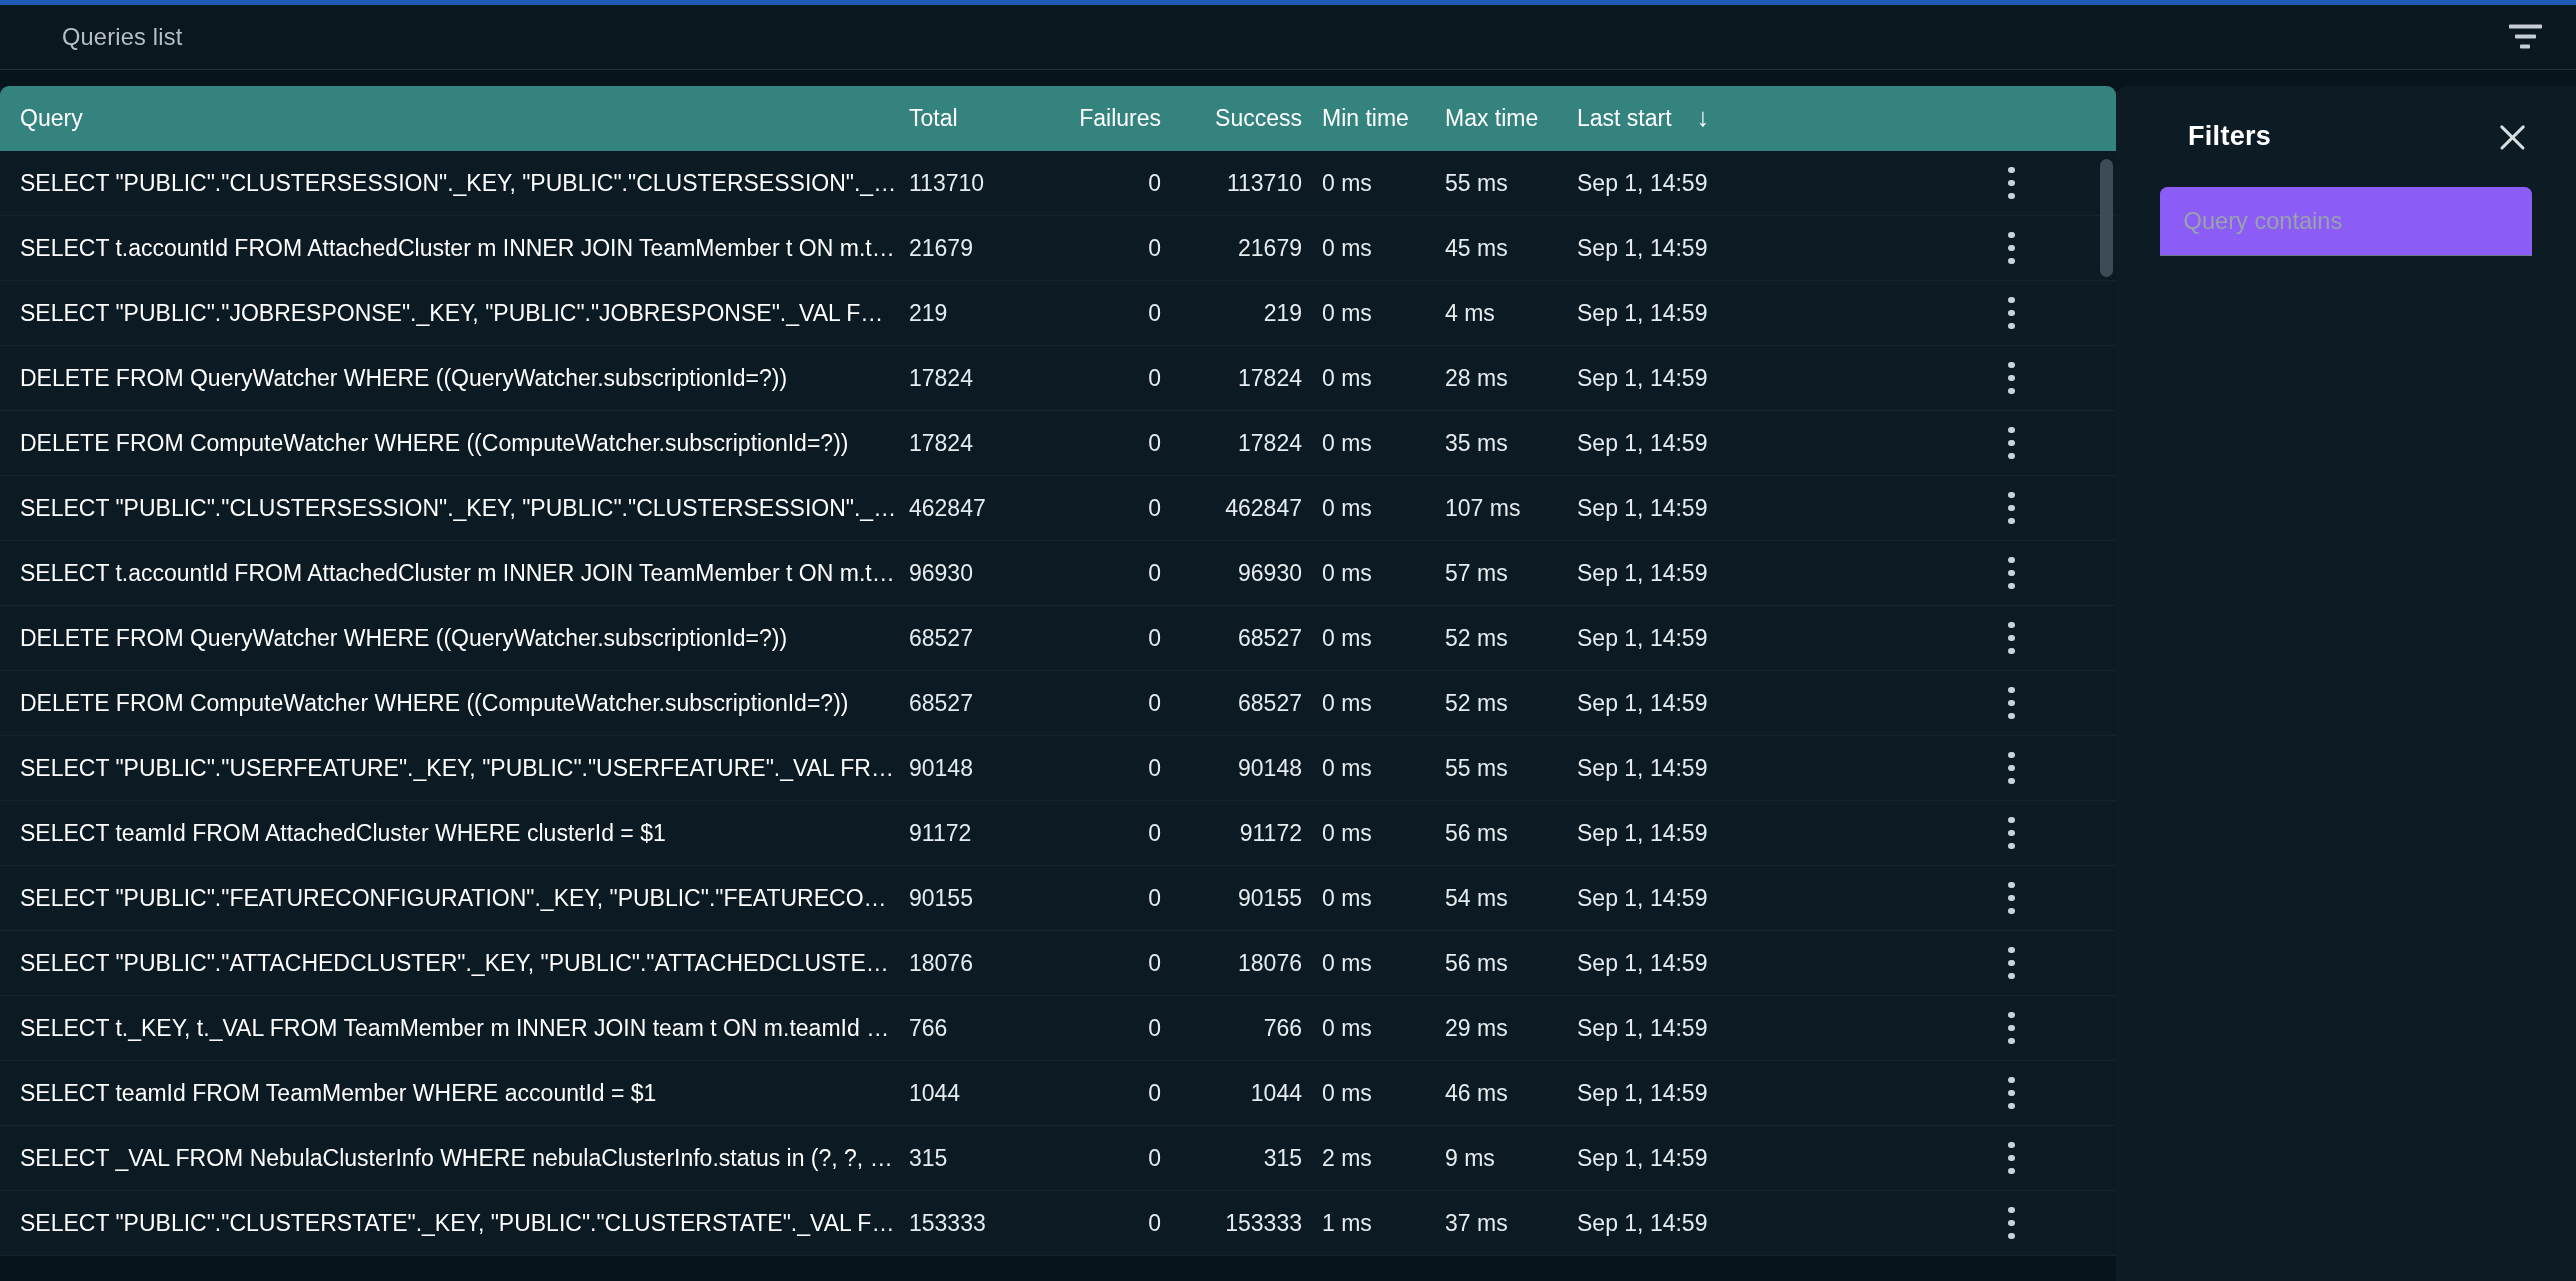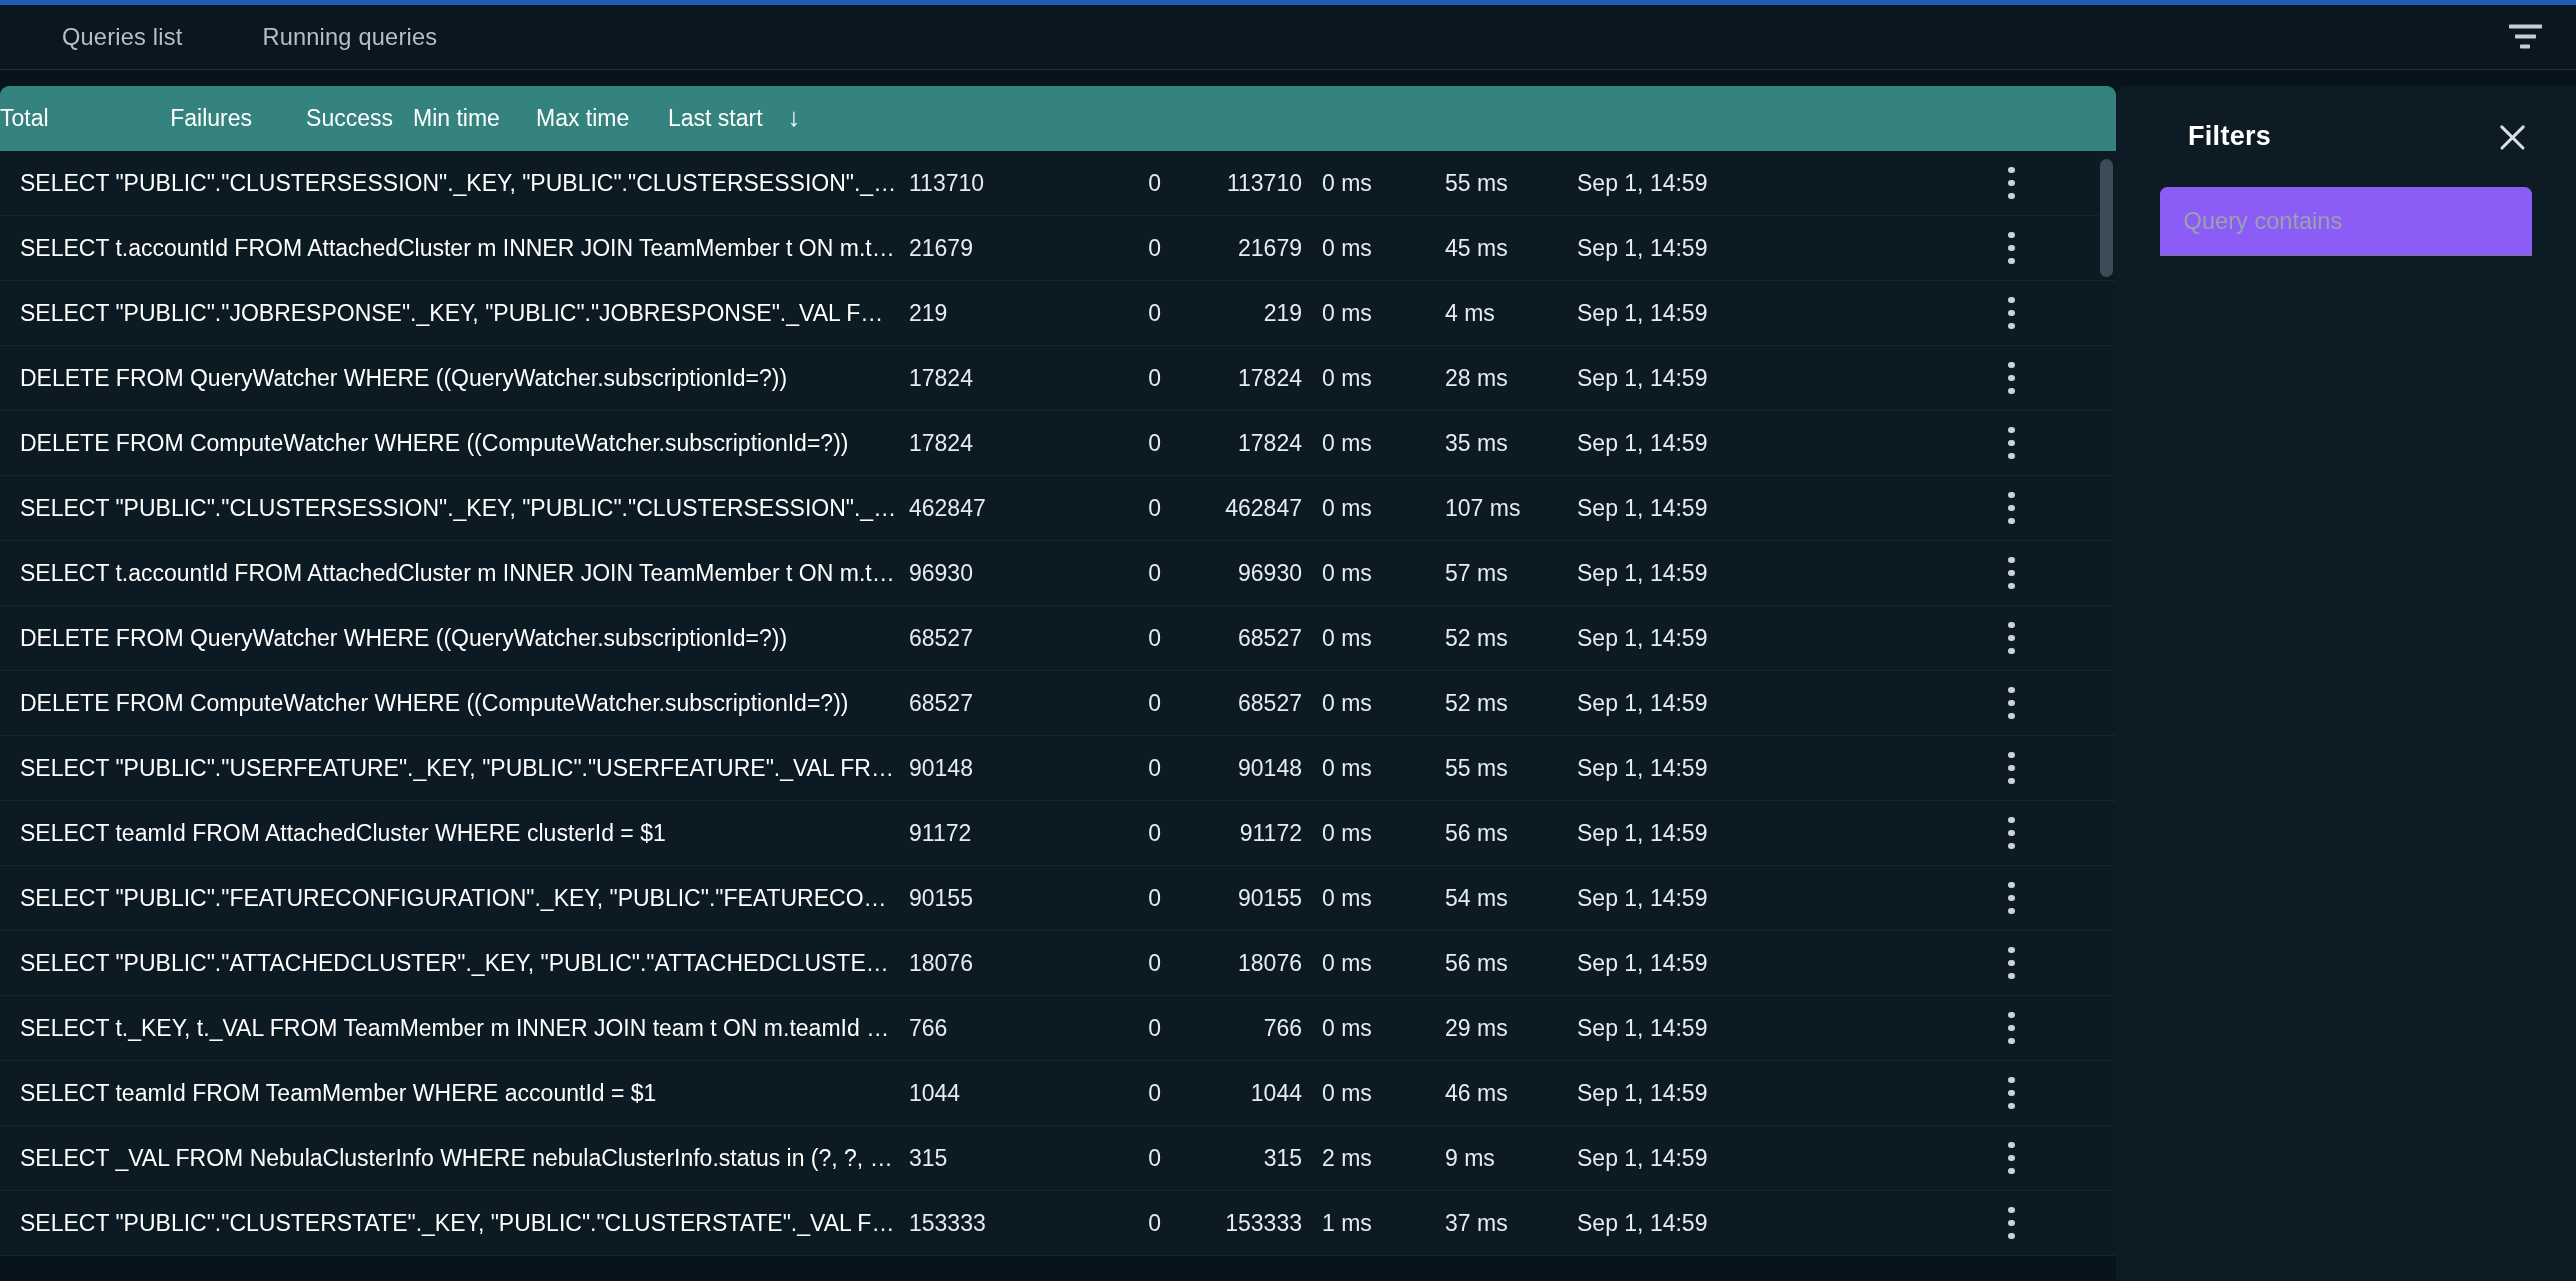--- a/index.html
+++ b/index.html
@@ -261,35 +261,33 @@
 
 <div id="app">
 
   <div class="top-strip"></div>
 
   <div class="tabbar">
     <div class="tabs">
       <div class="tab first">
         <span>Queries list</span>
       </div>
-      <div class="tab">
-        <span>Running queries</span>
-      </div>
     </div>
 
     <div class="filter-toggle">
       <i class="b1"></i>
       <i class="b2"></i>
       <i class="b3"></i>
     </div>
   </div>
 
   <div class="table-wrap">
 
     <div class="thead">
+      <div class="c-query">Query</div>
       <div class="c-total">Total</div>
       <div class="c-fail">Failures</div>
       <div class="c-succ">Success</div>
       <div class="c-min">Min time</div>
       <div class="c-max">Max time</div>
       <div class="c-last">
         <span>Last start</span>
         <span class="sort-arrow">↓</span>
       </div>
       <div class="c-menu"></div>

